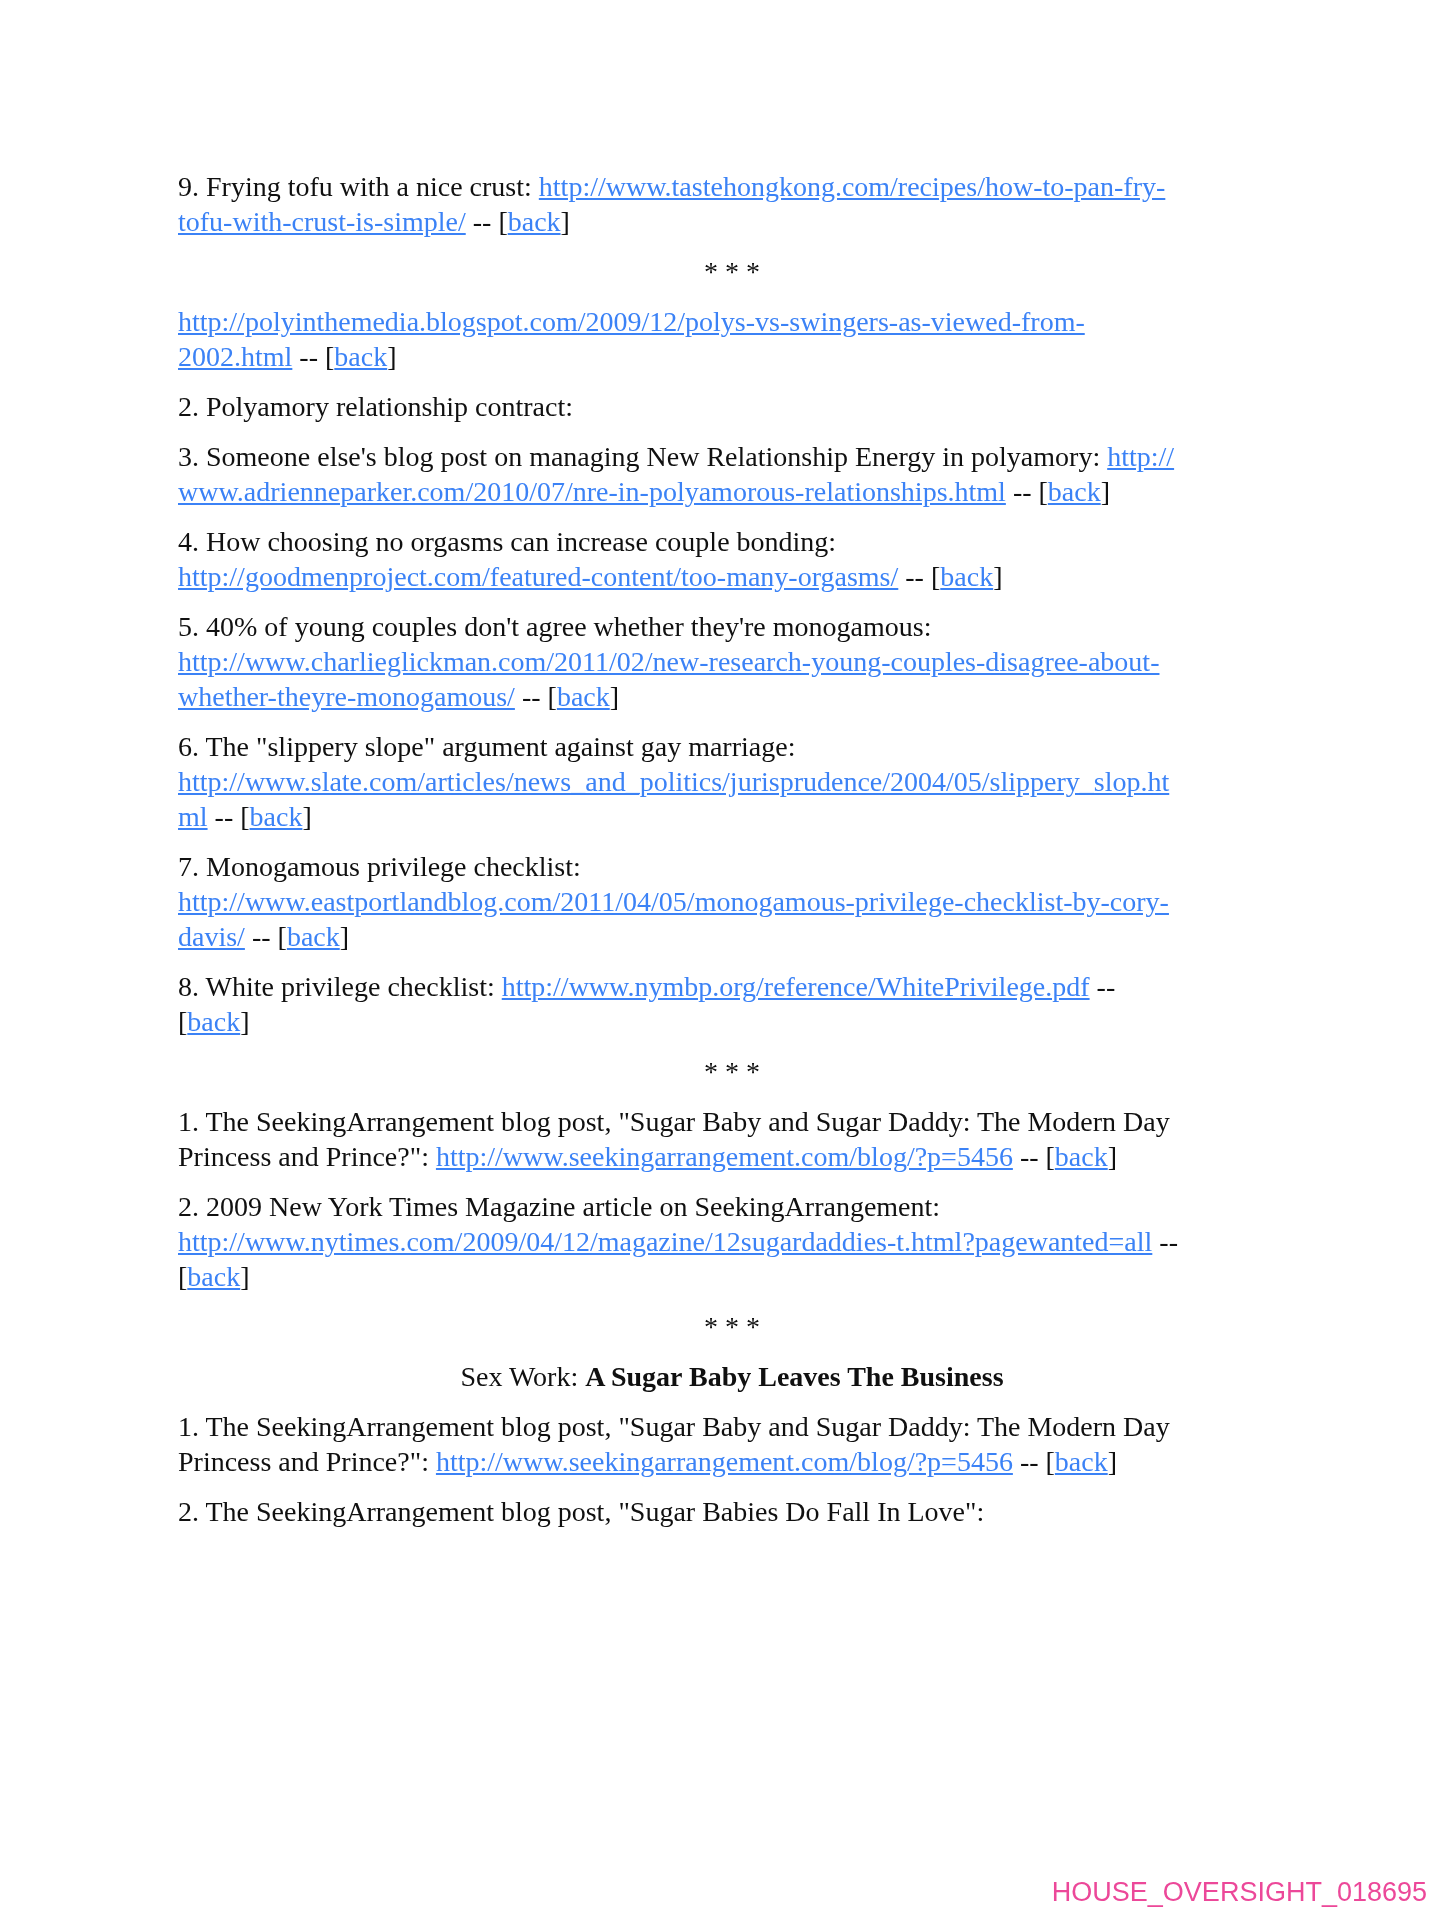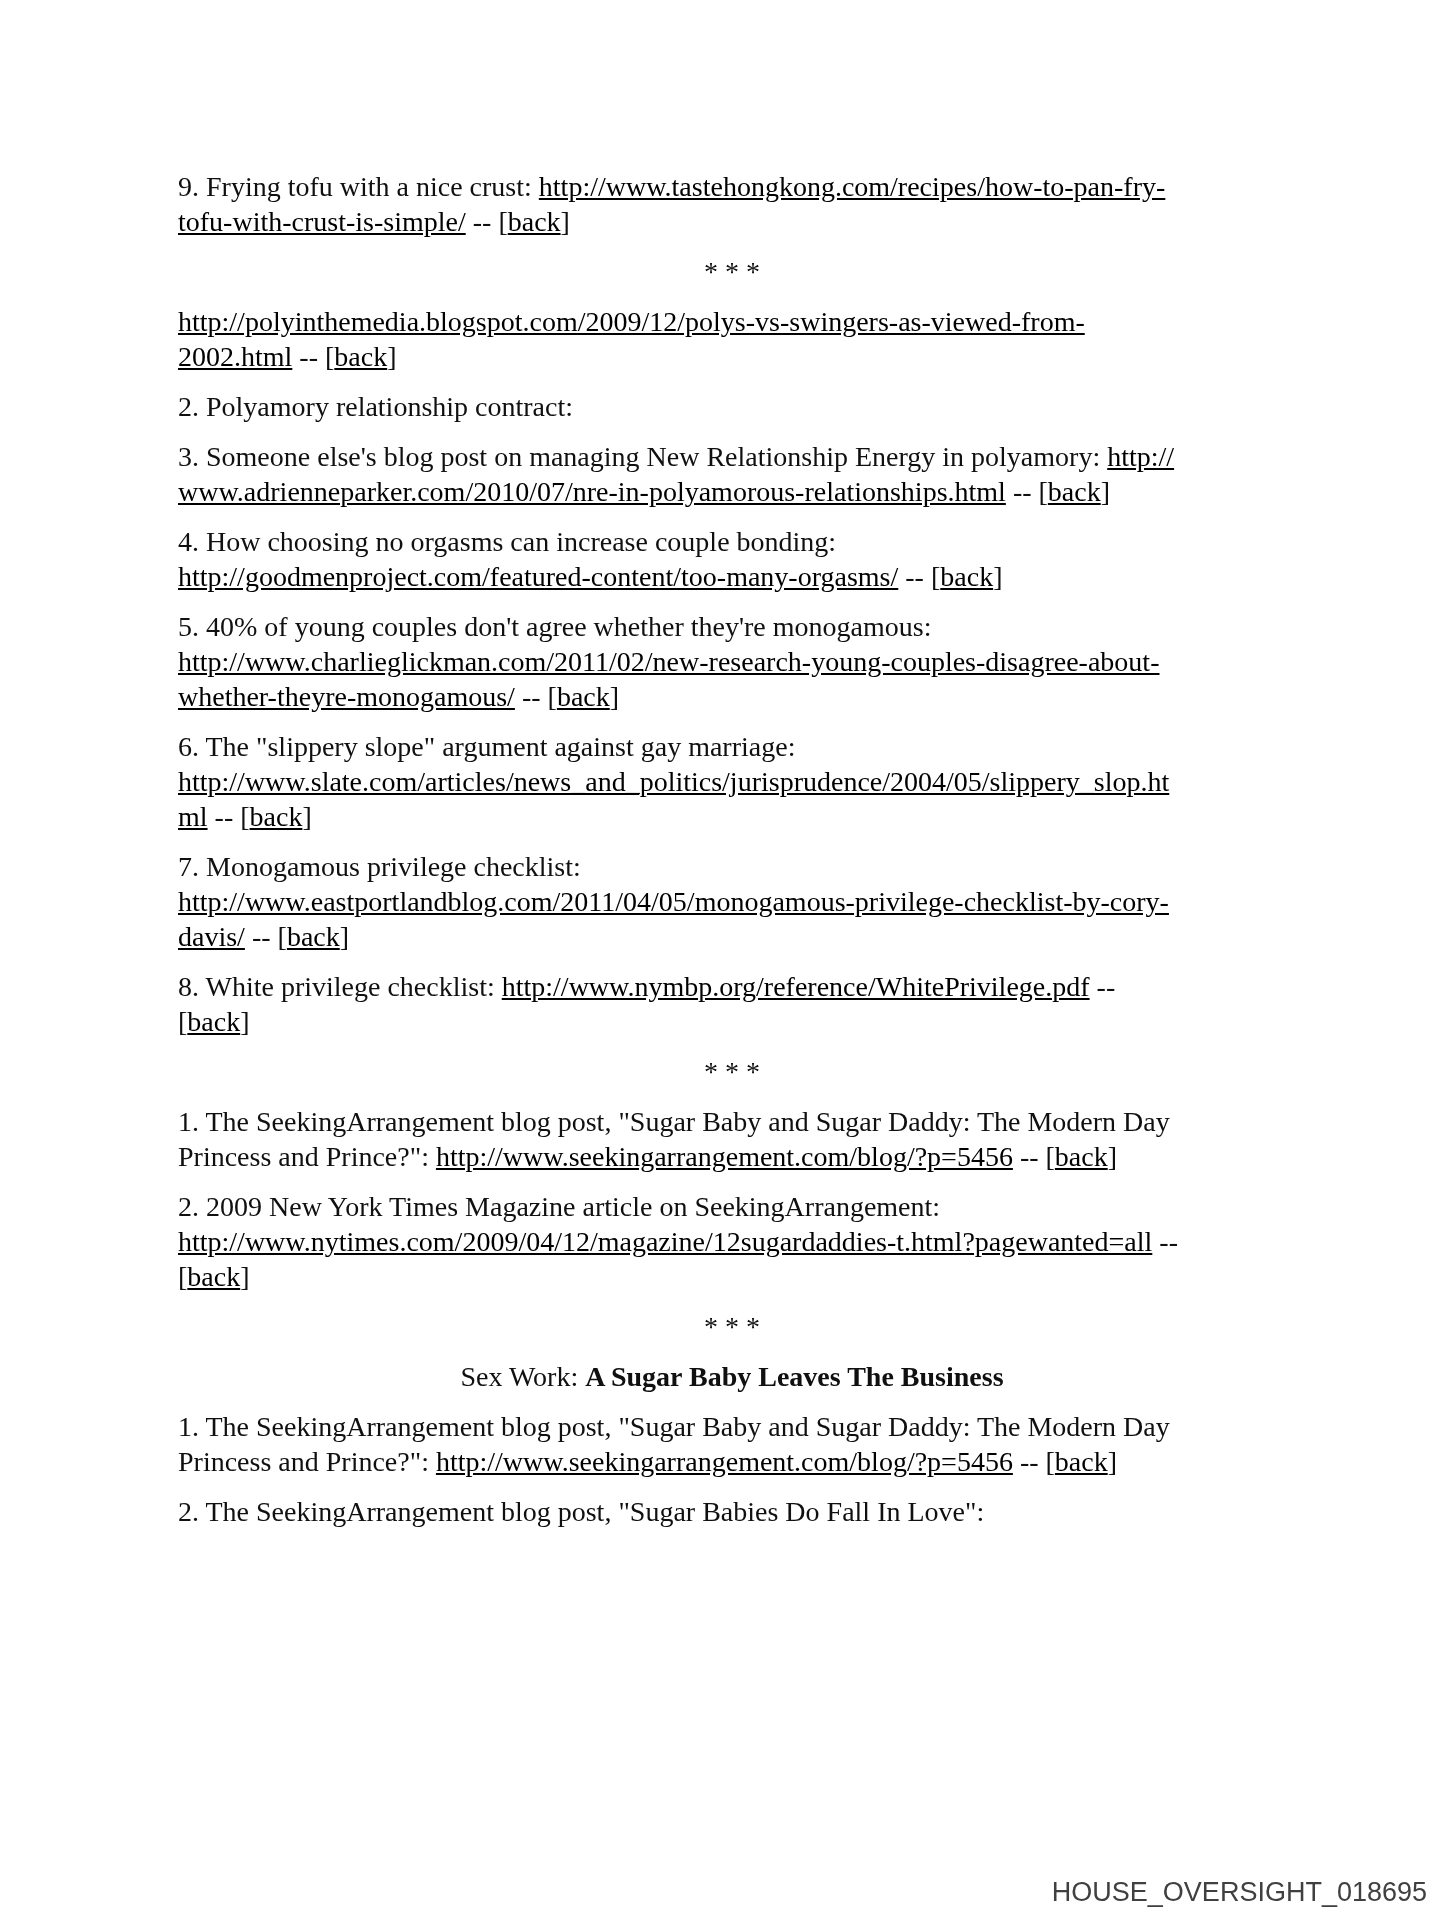--- a/index.html
+++ b/index.html
@@ -30,31 +30,31 @@
   .line {
     white-space: pre;
   }
   .heading .line, .separator {
     text-align: center;
   }
   .bold { font-weight: bold; }
   .italic { font-style: italic; }
   .text { font-style: normal; margin-top: 8px; }
   a.link {
-    color: #000000;
+    color: #3b82f6;
     text-decoration: underline;
     cursor: pointer;
   }
   .footer {
     position: absolute;
     right: 26px;
     bottom: 12px;
     font-family: "Liberation Sans", sans-serif;
     font-size: 27px;
-    color: #404040;
+    color: #ec4899;
     white-space: pre;
   }
 </style>
 </head>
 <body>
 
 <div class="page">
   <div class="content">
       <div class="entry">
         <div class="line"><span class="text">9. Frying tofu with a nice crust: </span><a class="link" href="#">http://www.tastehongkong.com/recipes/how-to-pan-fry-</a></div>

